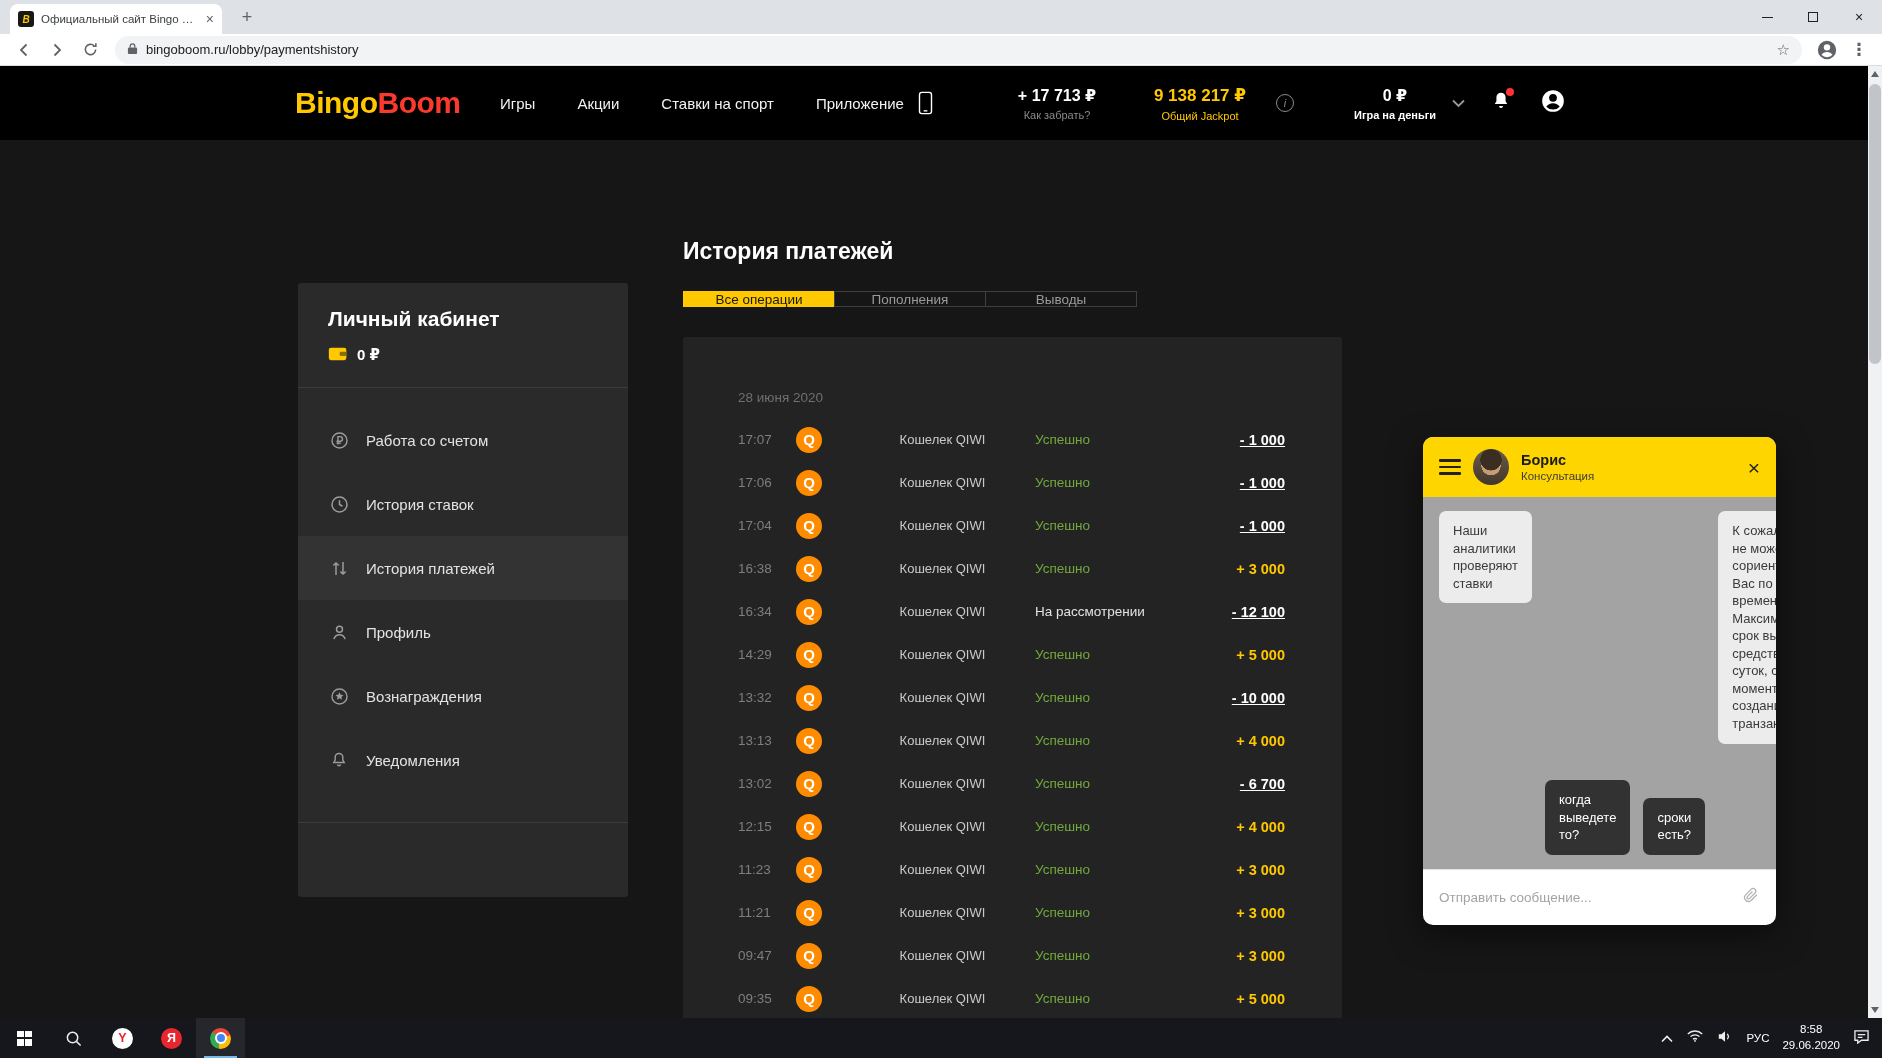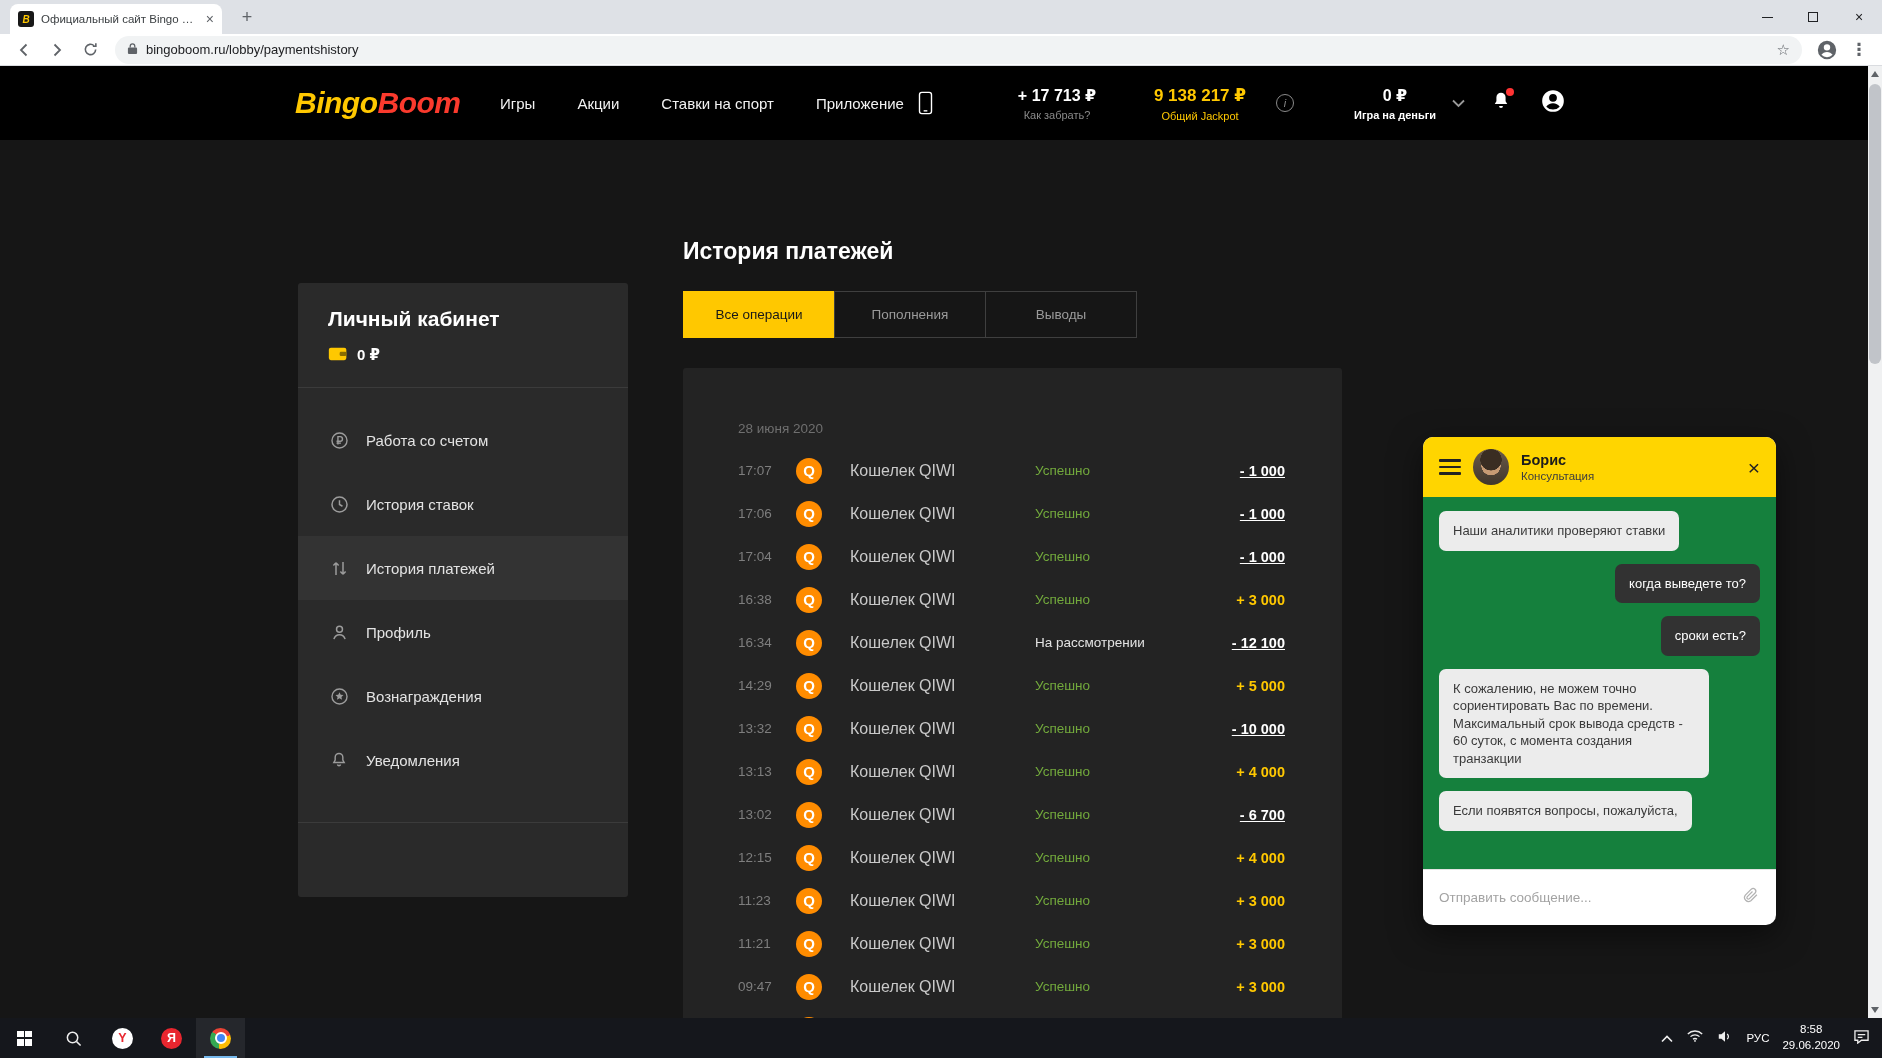--- a/index.html
+++ b/index.html
@@ -29,21 +29,21 @@
              padding:0 12px; gap:8px; margin:0 6px; }
   .url-text { font-size:13px; color:#202124; }
   .ob-star { margin-left:auto; font-size:15px; color:#5f6368; }
   .menu-dots { font-size:17px; color:#5f6368; width:26px; text-align:center; font-weight:bold; }
 
   
   .site { position:absolute; top:66px; left:0; right:0; bottom:40px; background:#161616; overflow:hidden; }
 
   .site-header { position:relative; height:74px; background:#000; }
   .logo { position:absolute; left:295px; top:50%; transform:translateY(-50%); font-size:30px; font-weight:800;
-          font-style:italic; letter-spacing:-0.5px; white-space:nowrap; }
+          letter-spacing:-0.5px; white-space:nowrap; }
   .logo .p1 { color:#ffc800; } .logo .p2 { color:#fb3a2d; }
   .hnav { position:absolute; left:500px; top:0; height:100%; display:flex; align-items:center; }
   .hnav-items { display:flex; gap:42px; }
   .nav-item { font-size:15px; color:#f2f2f2; white-space:nowrap; cursor:pointer; text-decoration:none; }
   .phone-ic { margin-left:14px; display:flex; align-items:center; }
 
   .hd-block { position:absolute; top:50%; transform:translateY(-50%); text-align:center; }
   .hd-bonus { left:997px; width:120px; }
   .hd-amount { font-size:16px; font-weight:bold; color:#fff; white-space:nowrap; }
   .hd-caption { font-size:11px; color:#8a8a8a; margin-top:4px; white-space:nowrap; }
@@ -70,31 +70,31 @@
   .sb-item.active { background:#333; }
   .sb-ic { color:#9c9c9c; width:22px; display:flex; align-items:center; justify-content:center; }
   .sb-label { font-size:15px; }
   .sb-div2 { height:1px; background:#3b3b3b; margin-top:30px; }
   .sb-logout { height:64px; display:flex; align-items:center; gap:16px; padding:0 30px; cursor:pointer; color:#e3e3e3; }
 
   
   .main { position:absolute; left:683px; top:172px; width:659px; }
   .page-title { font-size:23px; font-weight:bold; color:#fff; }
   .ptabs { display:flex; margin-top:26px; }
-  .ptab { width:152px; height:47px; display:flex; align-items:center; justify-content:center; font-size:13.5px;
+  .ptab { width:152px; height:16px; display:flex; align-items:center; justify-content:center; font-size:13.5px;
           color:#9a9a9a; border:1px solid #3f3f3f; margin-left:-1px; cursor:pointer; background:transparent; }
   .ptab:first-child { margin-left:0; }
   .ptab.active { background:#ffc800; color:#181818; border-color:#ffc800; }
   .panel { margin-top:30px; background:#232323; border-radius:3px; height:700px; padding:52px 57px 0 55px; overflow:hidden; }
   .pdate { font-size:13.5px; color:#6f6f6f; line-height:17px; margin-bottom:12px; }
   .prow { display:grid; grid-template-columns:58px 54px 1fr 130px 120px; align-items:center; height:43px; }
   .ptime { font-size:13.5px; color:#7e7e7e; }
   .qiwi { width:26px; height:26px; border-radius:50%; background:#ff8c00; display:flex; align-items:center; justify-content:center; }
   .qiwi-q { color:#fff; font-size:15px; font-weight:bold; line-height:1; }
-  .pmethod { font-size:16px; color:#c9c9c9; }
+  .pmethod { font-size:13px; color:#c9c9c9;text-align:center; }
   .pstatus { font-size:13.5px; }
   .pstatus.success { color:#72a93c; }
   .pstatus.pending { color:#e3e3e3; }
   .pamount { font-size:14.5px; font-weight:bold; text-align:right; }
   .pamount.out { color:#fff;text-decoration:underline; }
   .pamount.in { color:#ffc800; }
 
   
   .chat { position:absolute; left:1423px; top:371px; width:353px; height:488px; background:#fff; border-radius:10px;
           overflow:hidden; box-shadow:0 10px 32px rgba(0,0,0,.5); display:flex; flex-direction:column; z-index:5; }
@@ -102,21 +102,21 @@
   .hamburger { width:22px; display:flex; flex-direction:column; gap:4px; cursor:pointer; }
   .hamburger i { display:block; height:2.5px; background:#222; border-radius:1px; }
   .agent-avatar { width:36px; height:36px; border-radius:50%; flex:0 0 auto;
         background: radial-gradient(circle at 50% 30%, #3a2d22 0 34%, transparent 35%),
                     radial-gradient(circle at 50% 46%, #c79b74 0 36%, transparent 37%),
                     linear-gradient(#6b5a49, #41372c); }
   .agent-meta { display:flex; flex-direction:column; gap:2px; }
   .agent-name { font-size:14.5px; font-weight:bold; color:#1c1c1c; }
   .agent-role { font-size:11.5px; color:#3d3d3d; }
   .chat-close { margin-left:auto; font-size:21px; color:#222; cursor:pointer; line-height:1; }
-  .chat-body { flex:1; background:#15803d; padding:14px 16px; display:flex; flex-direction:column; gap:13px; overflow:hidden; }
+  .chat-body { flex:1; background:#a3a3a3; padding:14px 16px; display:flex; flex-direction:row; gap:13px; overflow:hidden; }
   .bubble { max-width:84%; font-size:13px; line-height:1.35; padding:11px 14px; border-radius:7px; }
   .bubble.agent { background:#ececec; color:#3a3a3a; align-self:flex-start; }
   .bubble.user { background:#323232; color:#fff; align-self:flex-end; }
   .chat-inputrow { height:56px; border-top:1px solid #e3e3e3; display:flex; align-items:center; padding:0 16px; gap:10px; flex:0 0 auto; }
   .chat-input { flex:1; border:none; outline:none; font-size:13.5px; color:#333; font-family:inherit; }
   .chat-input::placeholder { color:#a3a3a3; }
 
   
   .pscroll { position:absolute; right:0; top:0; bottom:0; width:14px; background:#f0f1f2; z-index:6; }
   .sb-arrow { width:0; height:0; border-left:4px solid transparent; border-right:4px solid transparent; margin:5px auto 0; }

